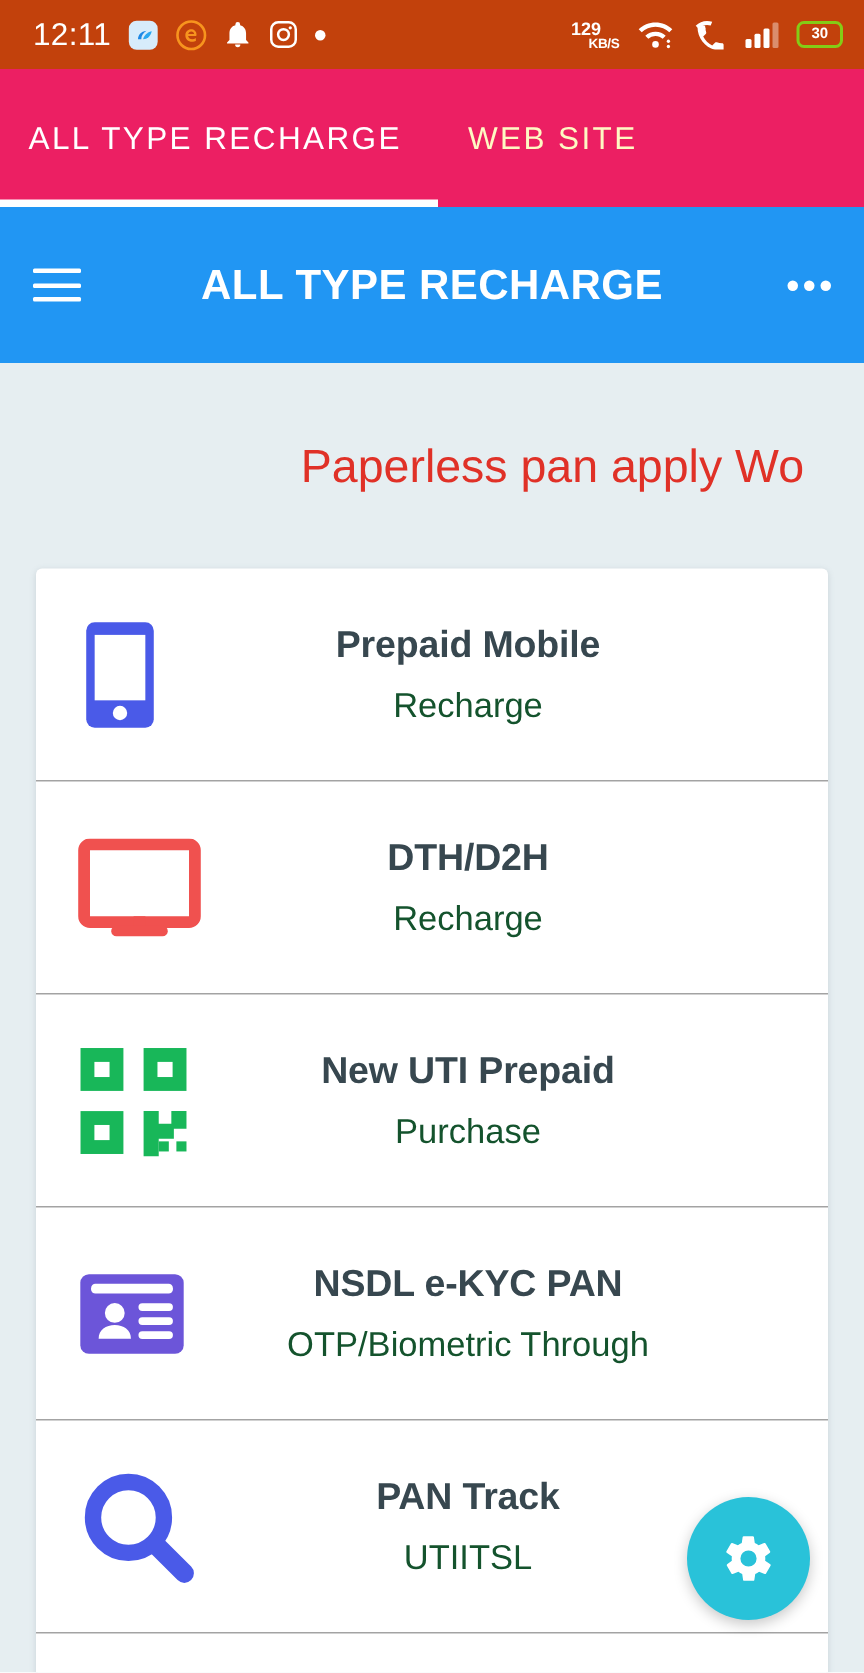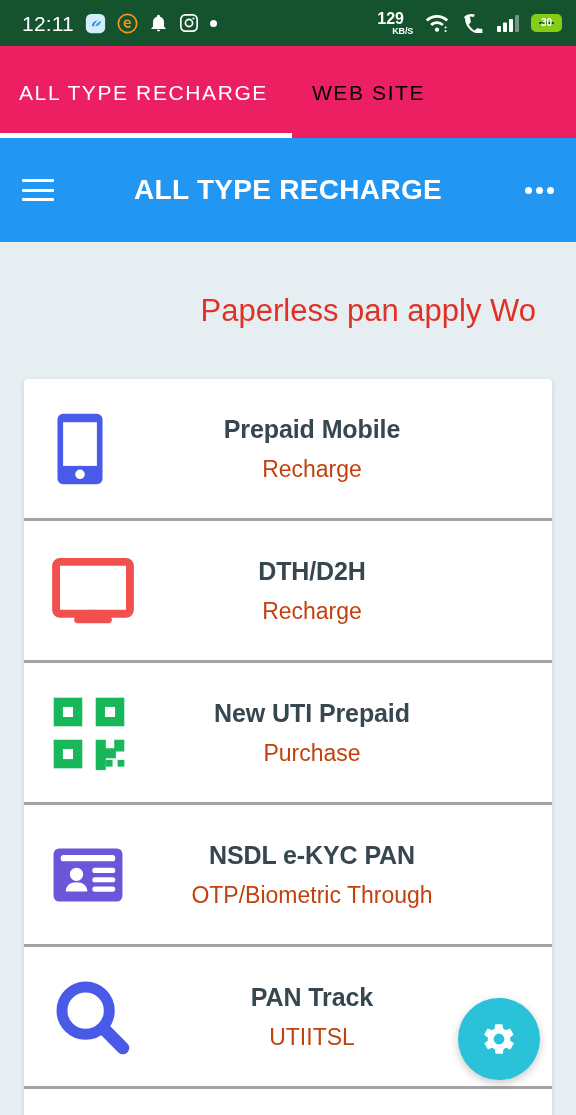--- a/index.html
+++ b/index.html
@@ -16,21 +16,21 @@
     width: 576px;
     height: 1115px;
     overflow: hidden;
     background: #e6eef1;
   }
 
   
   .status-bar {
     position: relative;
     height: 46px;
-    background: #14532d;
+    background: #c2410c;
     display: flex;
     align-items: center;
     padding: 0 14px 0 22px;
     box-sizing: border-box;
     color: #ffffff;
   }
   .status-left {
     display: flex;
     align-items: center;
     gap: 11px;
@@ -48,26 +48,26 @@
     align-items: center;
     gap: 11px;
   }
   .netspeed {
     display: flex;
     flex-direction: column;
     align-items: center;
     line-height: 1;
     color: #fff;
   }
-  .netspeed .n1 { font-size: 16px; font-weight: 700; }
+  .netspeed .n1 { font-size: 12px; font-weight: 700; }
   .netspeed .n2 { font-size: 9px; font-weight: 700; letter-spacing: -.2px; padding-left: 24px; }
   .sicon { display: block; }
   .battery {
     width: 31px; height: 18px;
-    border: 8px solid #84cc16;
+    border: 2px solid #84cc16;
     border-radius: 5px;
     display: flex; align-items: center; justify-content: center;
     box-sizing: border-box;
     position: relative;
   }
   .battery span { font-size: 10px; font-weight: 700; color: #fff; line-height: 1; }
   .appicon { width: 21px; height: 21px; border-radius: 5px; display:block; }
   .dot-icon { width: 7px; height: 7px; border-radius: 50%; background: #fff; }
 
   
@@ -83,21 +83,21 @@
   .tab {
     font-size: 21px;
     letter-spacing: 1.6px;
     font-weight: 400;
     color: #ffffff;
     padding: 0 18px 0 0;
     white-space: nowrap;
     line-height: 1;
   }
   .tab.t0 { margin-right: 26px; }
-  .tab.inactive { color: #000000; }
+  .tab.inactive { color: #fef9c3; }
   .tab-indicator {
     position: absolute;
     left: 0; bottom: 0;
     width: 292px; height: 5px;
     background: #ffffff;
   }
 
   
   .appbar {
     position: relative;
@@ -155,21 +155,21 @@
     background: #ffffff;
     border-radius: 4px;
     box-shadow: 0 1px 4px rgba(100,120,130,.22);
     overflow: hidden;
   }
   .row {
     position: relative;
     display: flex;
     align-items: center;
     height: 142px;
-    border-bottom: 3px solid #a3a3a3;
+    border-bottom: 1px solid #a3a3a3;
     box-sizing: border-box;
     padding-left: 28px;
   }
   .row:last-child { border-bottom: none; }
   .row-icon {
     width: 96px;
     flex: none;
     display: flex;
     align-items: center;
     justify-content: flex-start;
@@ -183,21 +183,21 @@
   .row-title {
     font-size: 25px;
     font-weight: 700;
     color: #37474f;
     letter-spacing: -.1px;
     line-height: 1.2;
   }
   .row-sub {
     font-size: 23px;
     font-weight: 400;
-    color: #c2410c;
+    color: #14532d;
     margin-top: 12px;
     line-height: 1.2;
     white-space: nowrap;
     overflow: hidden;
   }
 
   
   .fab {
     position: absolute;
     right: 36px;

